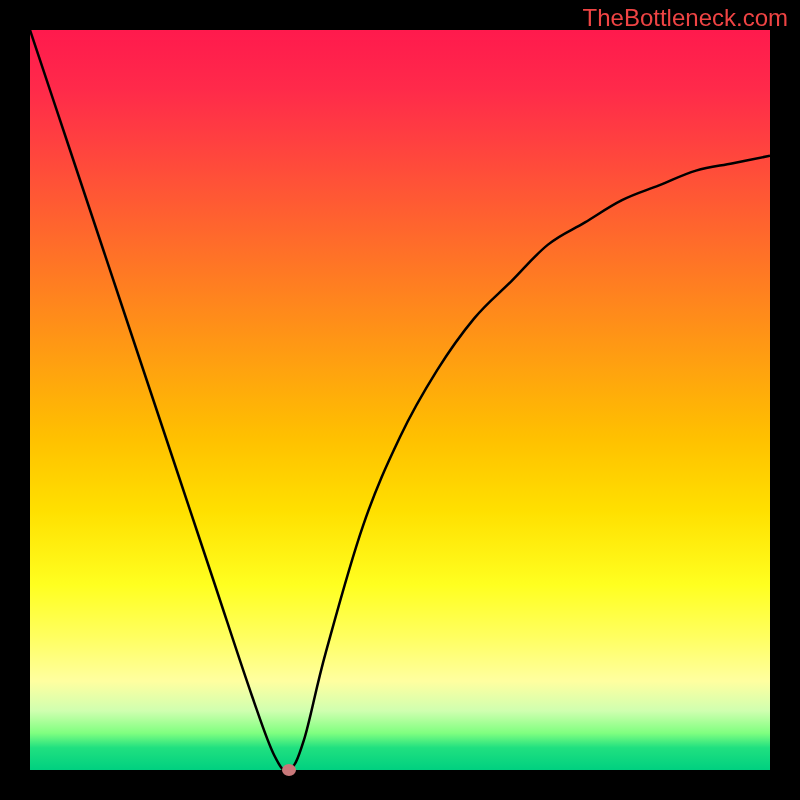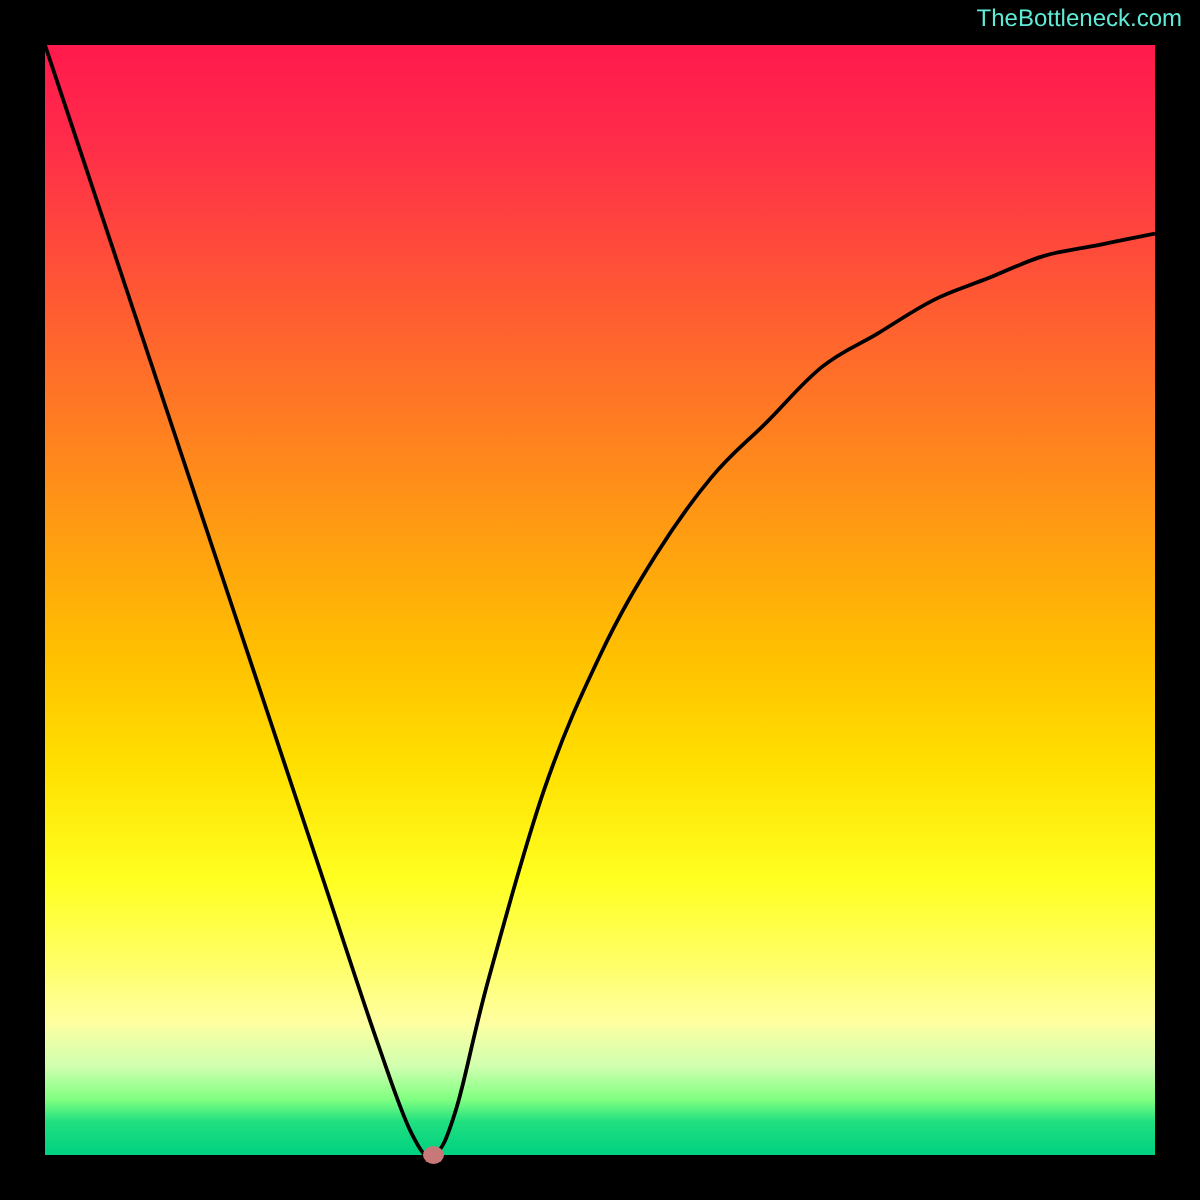--- a/index.html
+++ b/index.html
@@ -7,22 +7,22 @@
     width: 800px;
     height: 800px;
     background: #000;
     position: relative;
     font-family: Arial, Helvetica, sans-serif;
   }
   .watermark {
     position: absolute;
     top: 4px;
     right: 12px;
-    color: #5eead4;
-    font-size: 16px;
+    color: #ef4444;
+    font-size: 24px;
     font-weight: 400;
     z-index: 10;
   }
   .plot-area {
     position: absolute;
     top: 30px;
     left: 30px;
     width: 740px;
     height: 740px;
     background: linear-gradient(to bottom,

